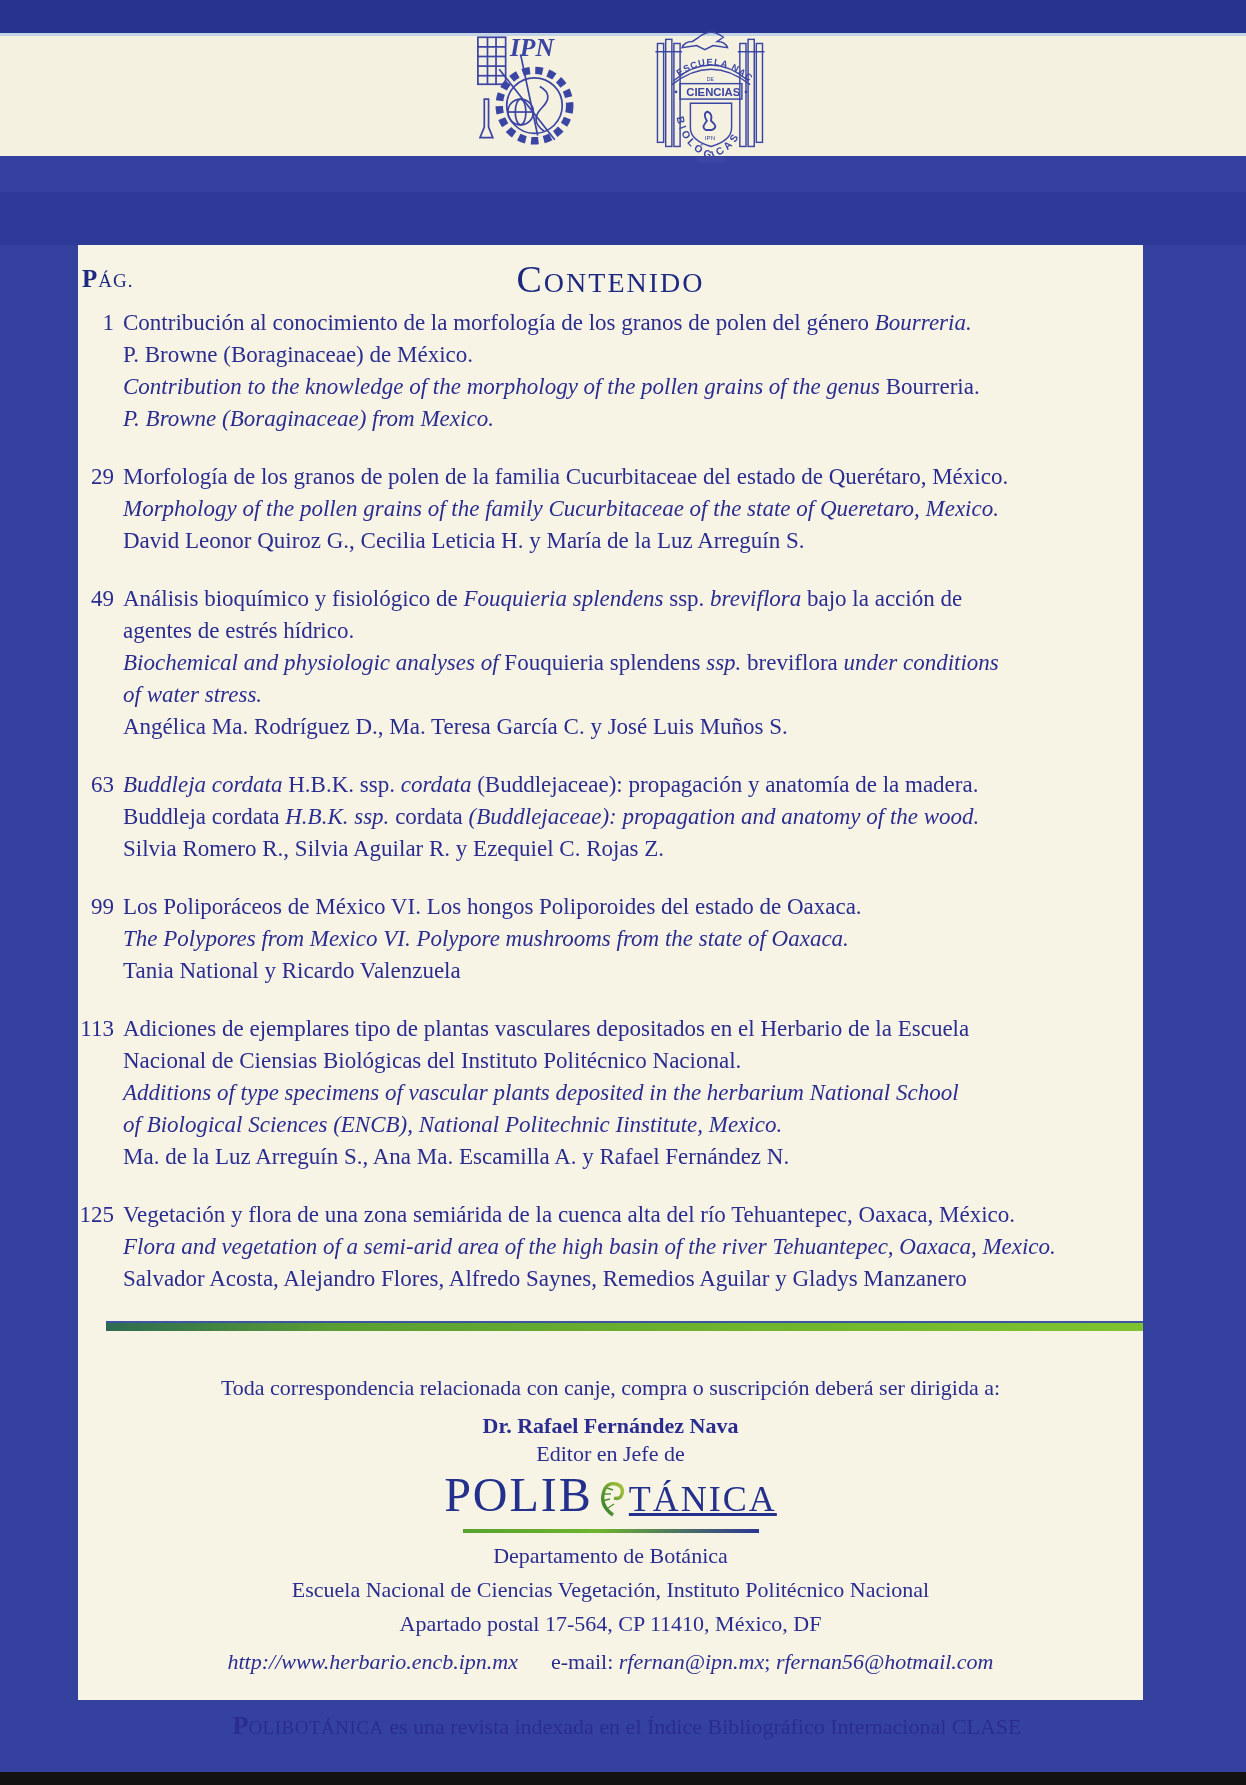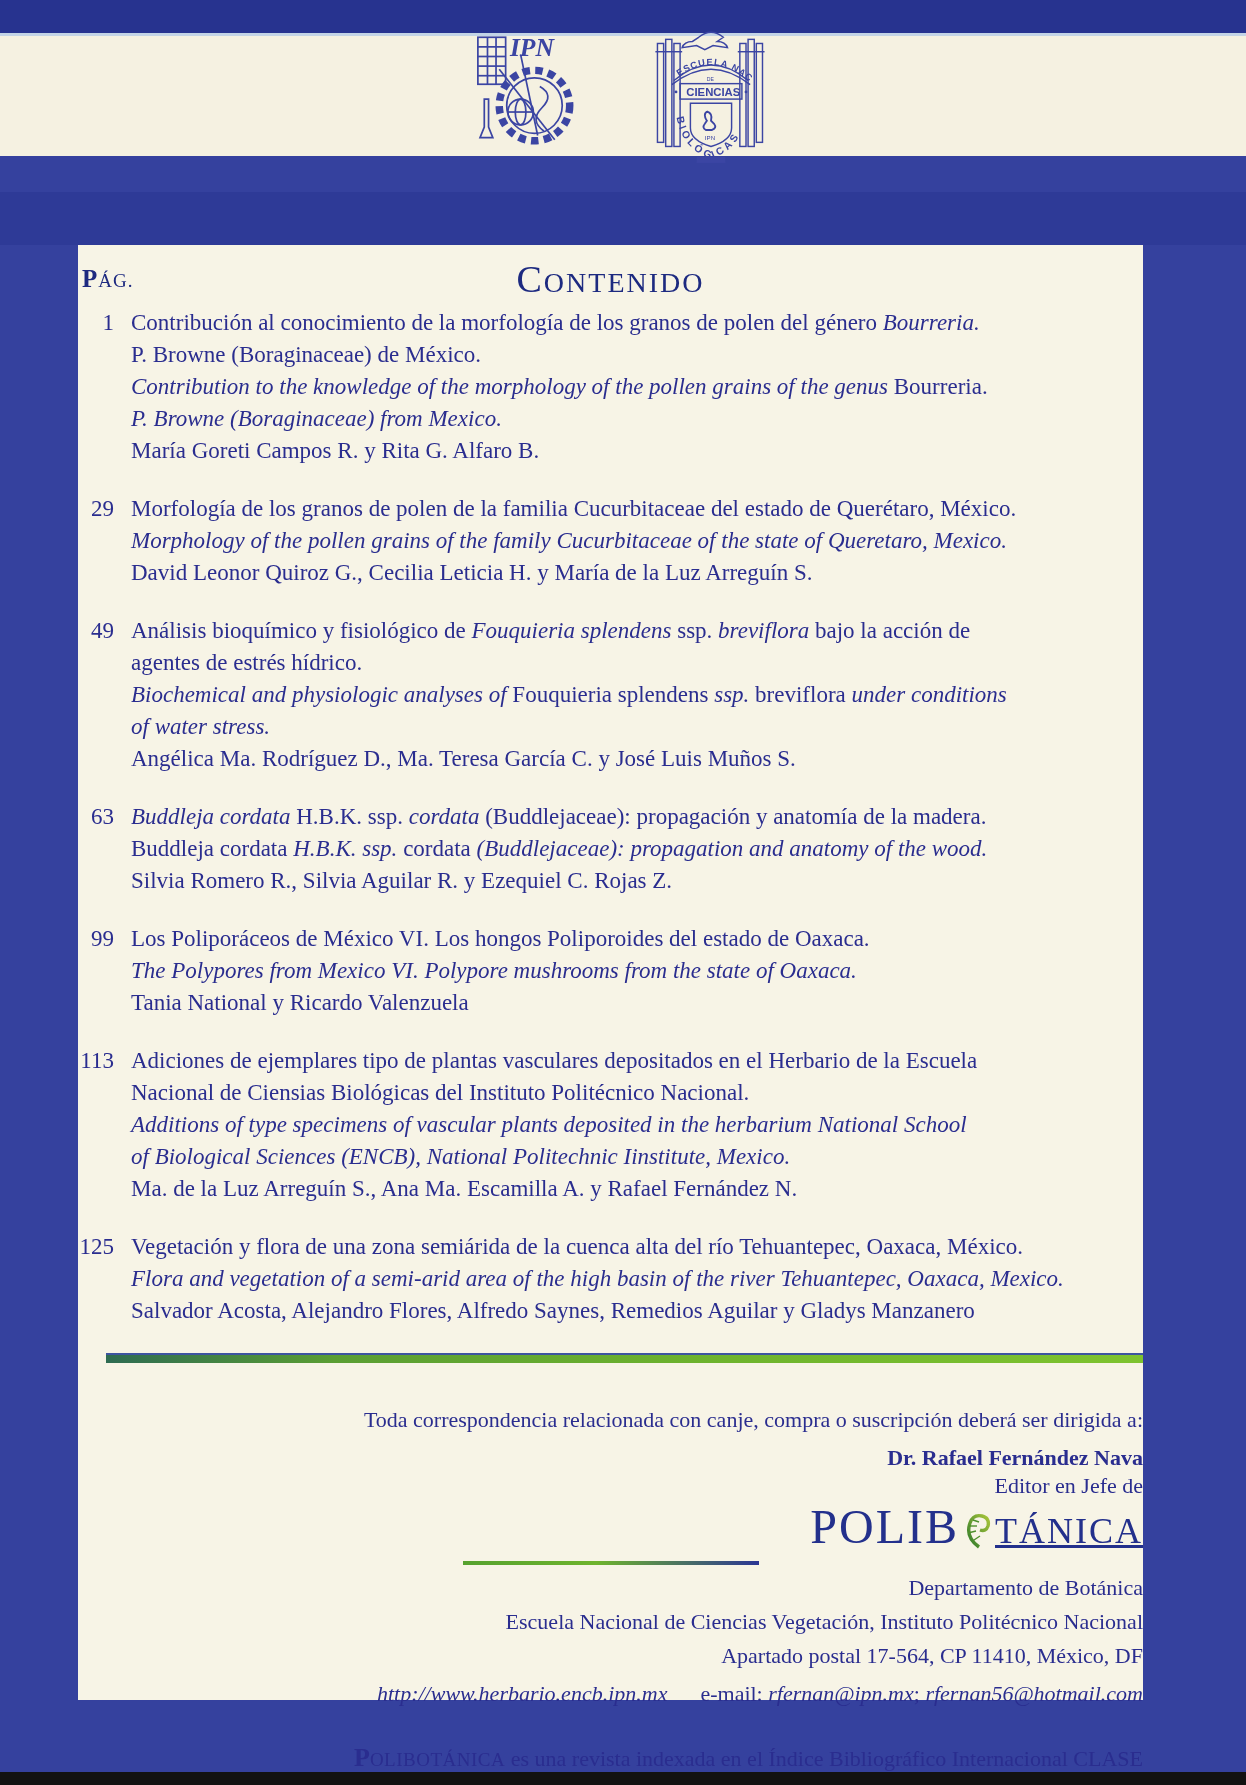--- a/index.html
+++ b/index.html
@@ -24,31 +24,31 @@
   }
   .toc-header{position:relative;height:46px;}
   .pag{position:absolute;left:4px;top:10px;font-size:19px;letter-spacing:1px;color:#1e2a80;}
   .pag .lead{font-size:25px;font-weight:bold;}
   .toc-title{position:absolute;left:0;right:0;top:2px;text-align:center;font-size:28px;letter-spacing:2px;color:#1d2a80;}
   .toc-title .lead{font-size:38px;}
 
   .entries{padding:6px 0 0 0;}
   .entry{display:flex;margin-bottom:26px;}
   .entry .num{flex:none;width:36px;text-align:right;font-size:23px;line-height:32px;}
-  .entry .lines{flex:1;margin-left:17px;padding-right:12px;}
+  .entry .lines{flex:1;margin-left:9px;padding-right:12px;}
   .line{font-size:23px;line-height:32px;white-space:pre-wrap;}
   .it{font-style:italic;}
 
   .green-rule{
     height:8px;margin:6px 0 0 28px;
     background:linear-gradient(90deg,#2e6b52 0%,#5a9e33 22%,#6eb42d 60%,#7ec32f 100%);
     border-top:2px solid #3d54a0;
   }
 
-  .footer{text-align:right;color:#2a2d8f;margin-top:44px;}
+  .footer{text-align:center;color:#2a2d8f;margin-top:44px;}
   .f-line{font-size:22px;line-height:26px;margin-top:8px;white-space:pre-wrap;}
   .f-corresp{margin-top:16px;}
   .f-editor{font-weight:bold;margin-top:12px;}
   .f-role{margin-top:2px;}
   .brand-row{margin-top:6px;line-height:50px;}
   .brand{
     display:inline-block;color:#23308c;letter-spacing:2px;
     font-size:40px;line-height:44px;
   }
   .brand .lead{font-size:48px;}
@@ -156,21 +156,20 @@
   </div>
 
   <div class="entries">
       <div class="entry">
         <div class="num">1</div>
         <div class="lines">
           <div class="line"><span>Contribución al conocimiento de la morfología de los granos de polen del género </span><span class="it">Bourreria.</span></div>
           <div class="line"><span>P. Browne (Boraginaceae) de México.</span></div>
           <div class="line"><span class="it">Contribution to the knowledge of the morphology of the pollen grains of the genus </span><span>Bourreria.</span></div>
           <div class="line"><span class="it">P. Browne (Boraginaceae) from Mexico.</span></div>
-          <div class="line"><span>María Goreti Campos R. y Rita G. Alfaro B.</span></div>
         </div>
       </div>
       <div class="entry">
         <div class="num">29</div>
         <div class="lines">
           <div class="line"><span>Morfología de los granos de polen de la familia Cucurbitaceae del estado de Querétaro, México.</span></div>
           <div class="line"><span class="it">Morphology of the pollen grains of the family Cucurbitaceae of the state of Queretaro, Mexico.</span></div>
           <div class="line"><span>David Leonor Quiroz G., Cecilia Leticia H. y María de la Luz Arreguín S.</span></div>
         </div>
       </div>

